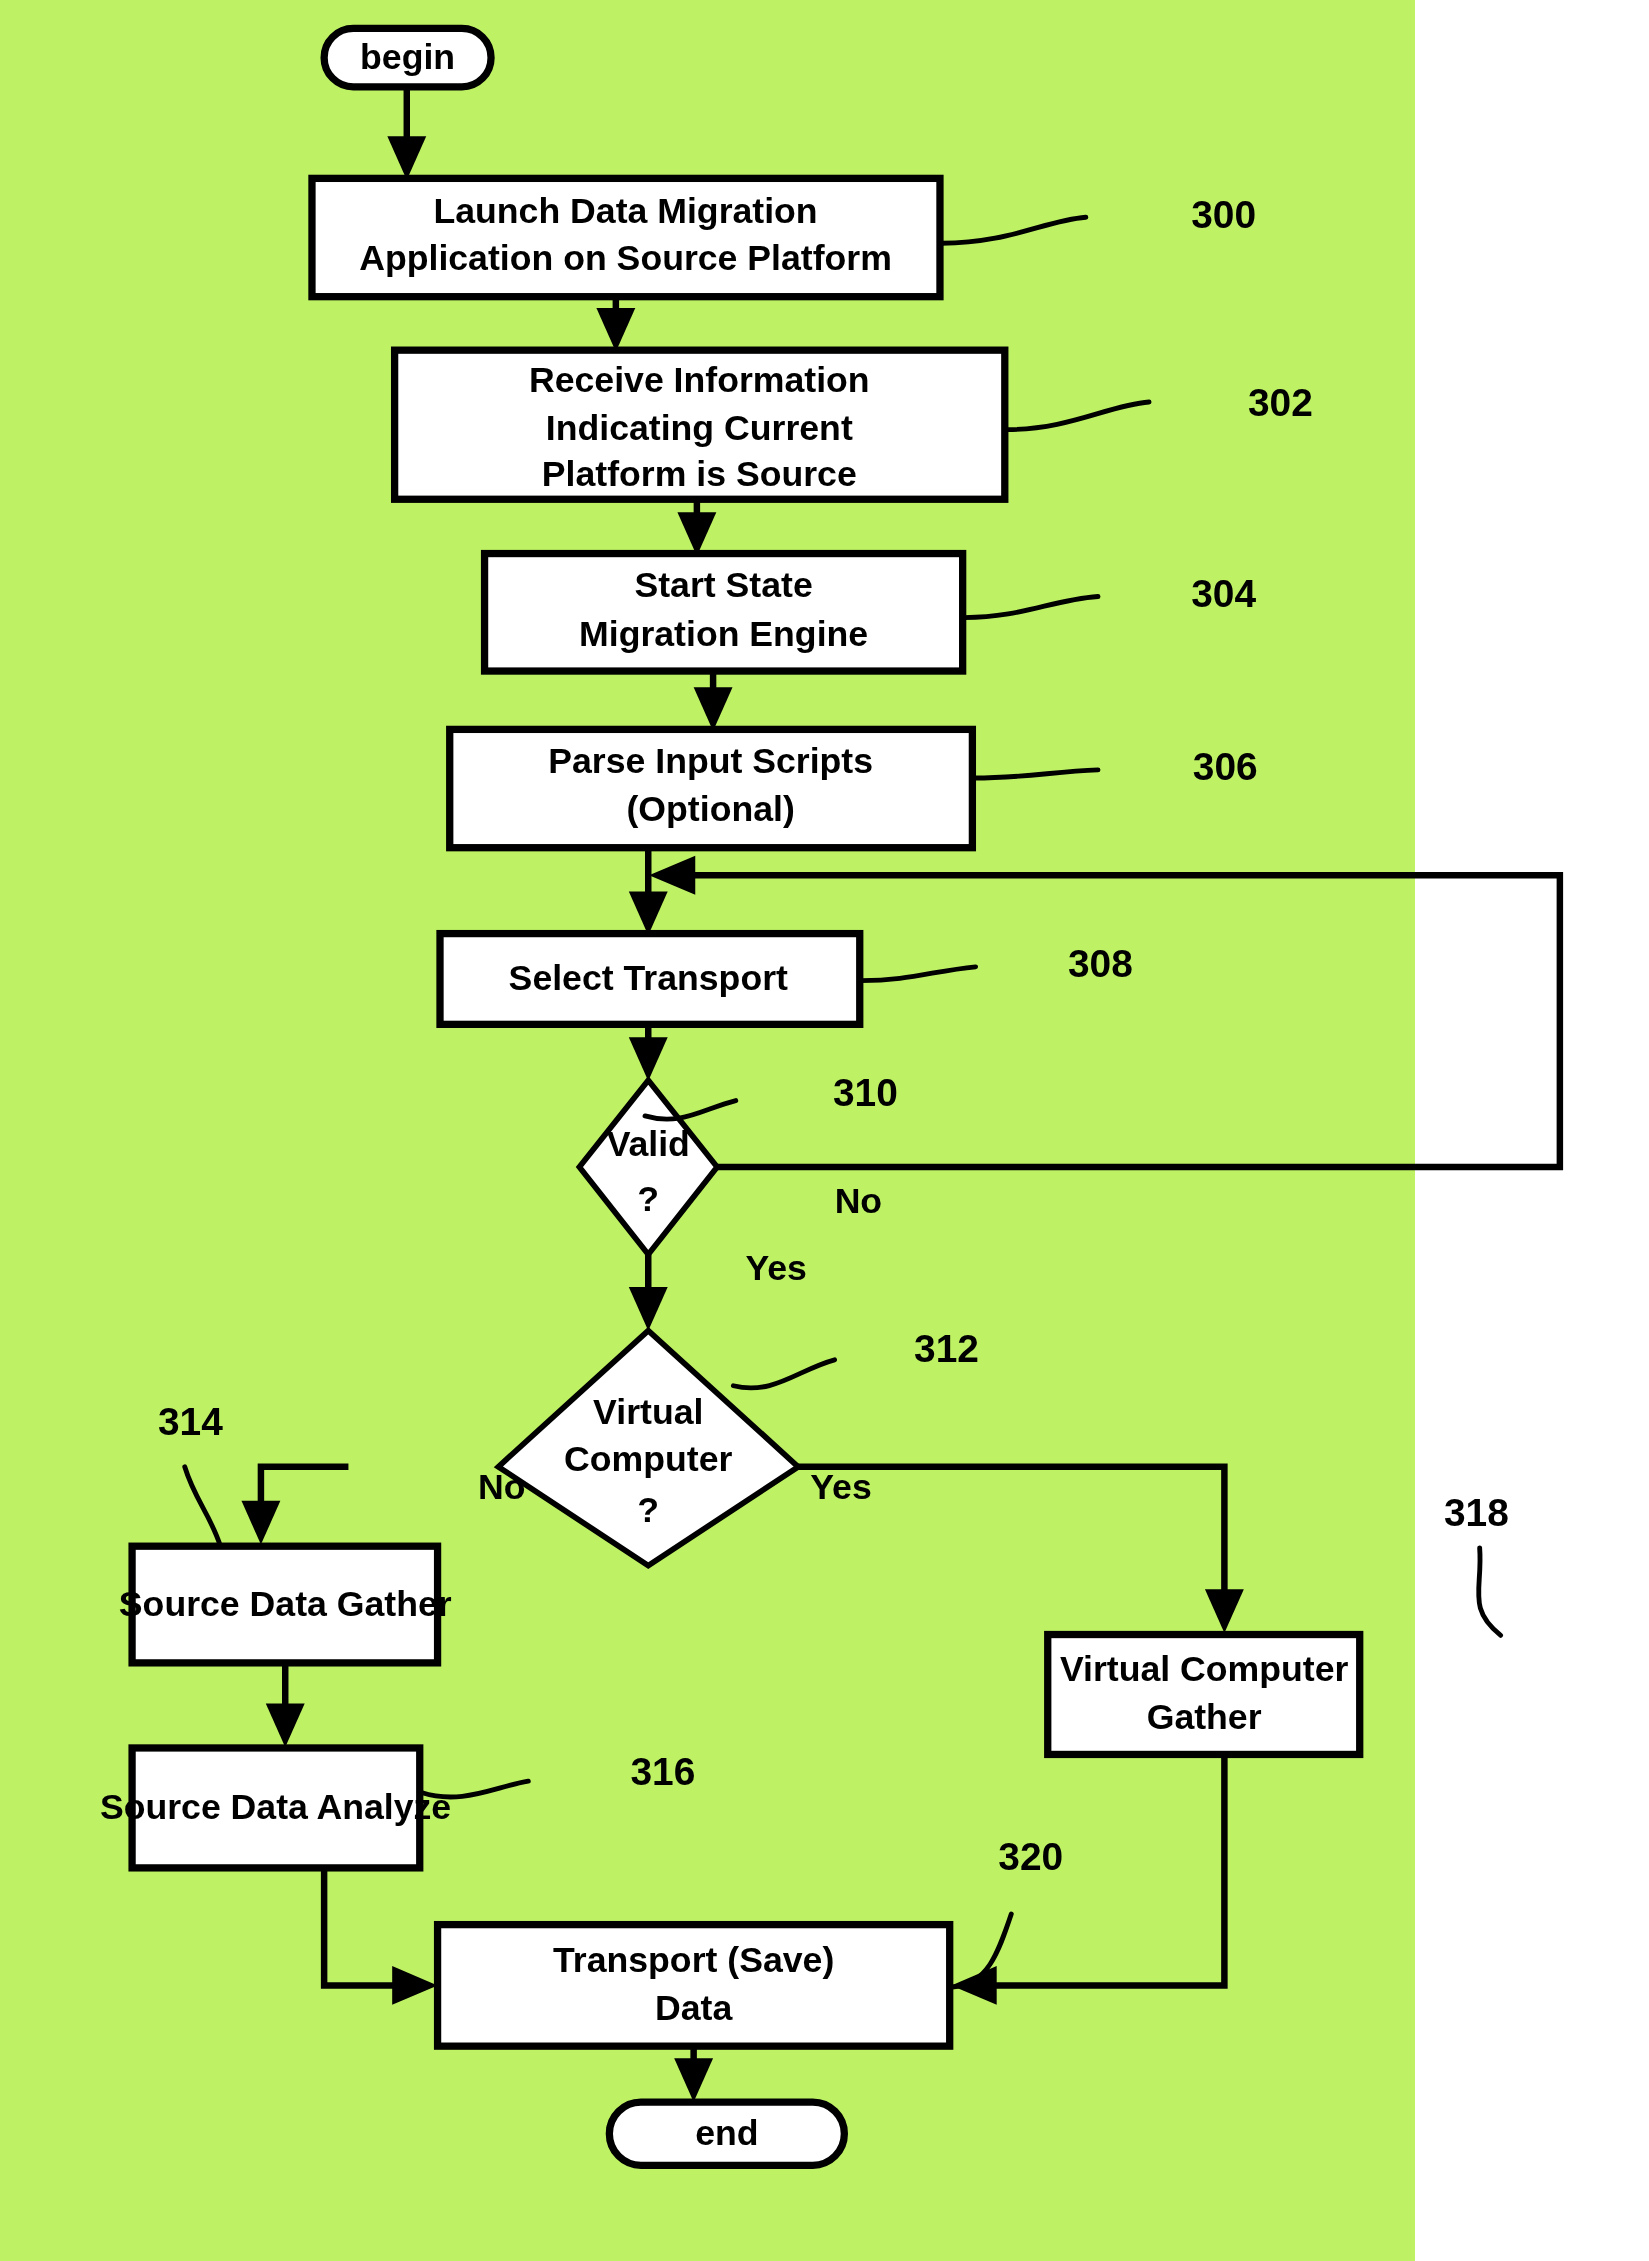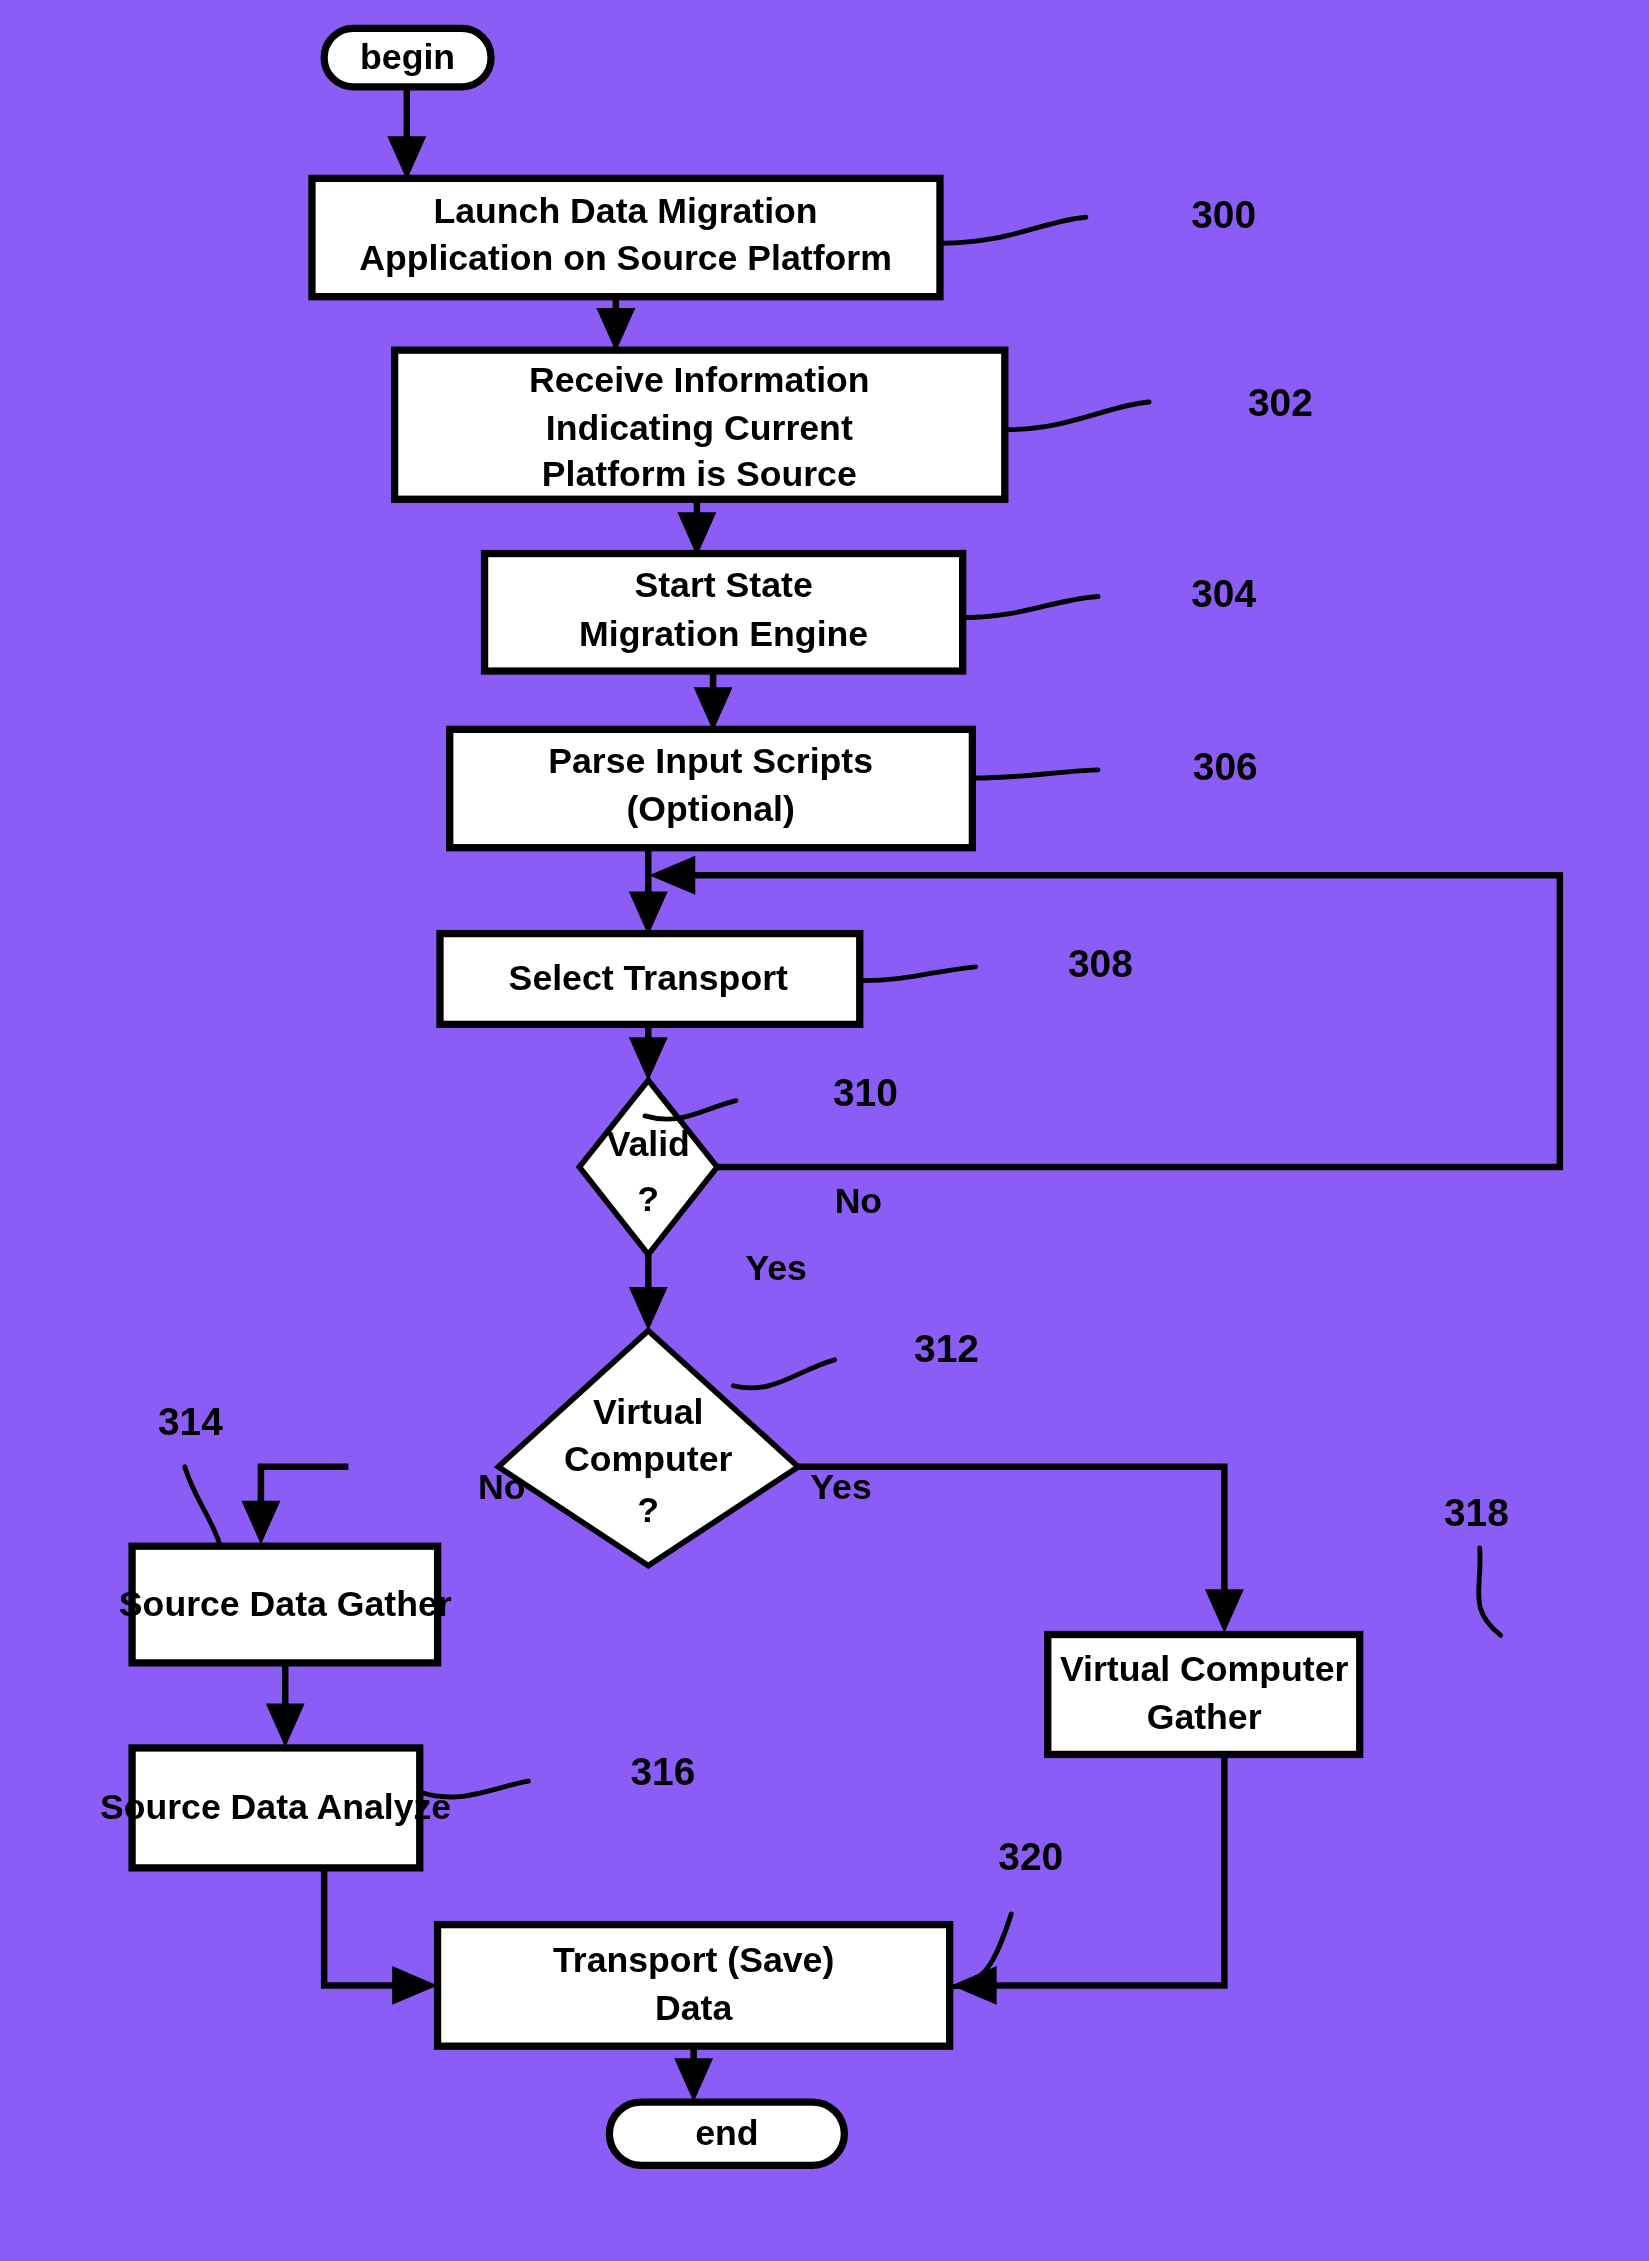--- a/index.html
+++ b/index.html
@@ -8,23 +8,23 @@
     background: #ffffff;
   }
   body {
     width: 1649px;
     height: 2261px;
     font-family: "Liberation Sans", sans-serif;
     overflow: hidden;
   }
   #flowchart-root {
     position: relative;
-    width: 1649px;
+    width: 1415px;
     height: 2261px;
-    background: #8b5cf6;
+    background: #bef264;
   }
   svg#flow-svg {
     display: block;
     width: 1649px;
     height: 2261px;
   }
   .node-shape {
     fill: #ffffff;
     stroke: #000000;
     stroke-width: 9;

